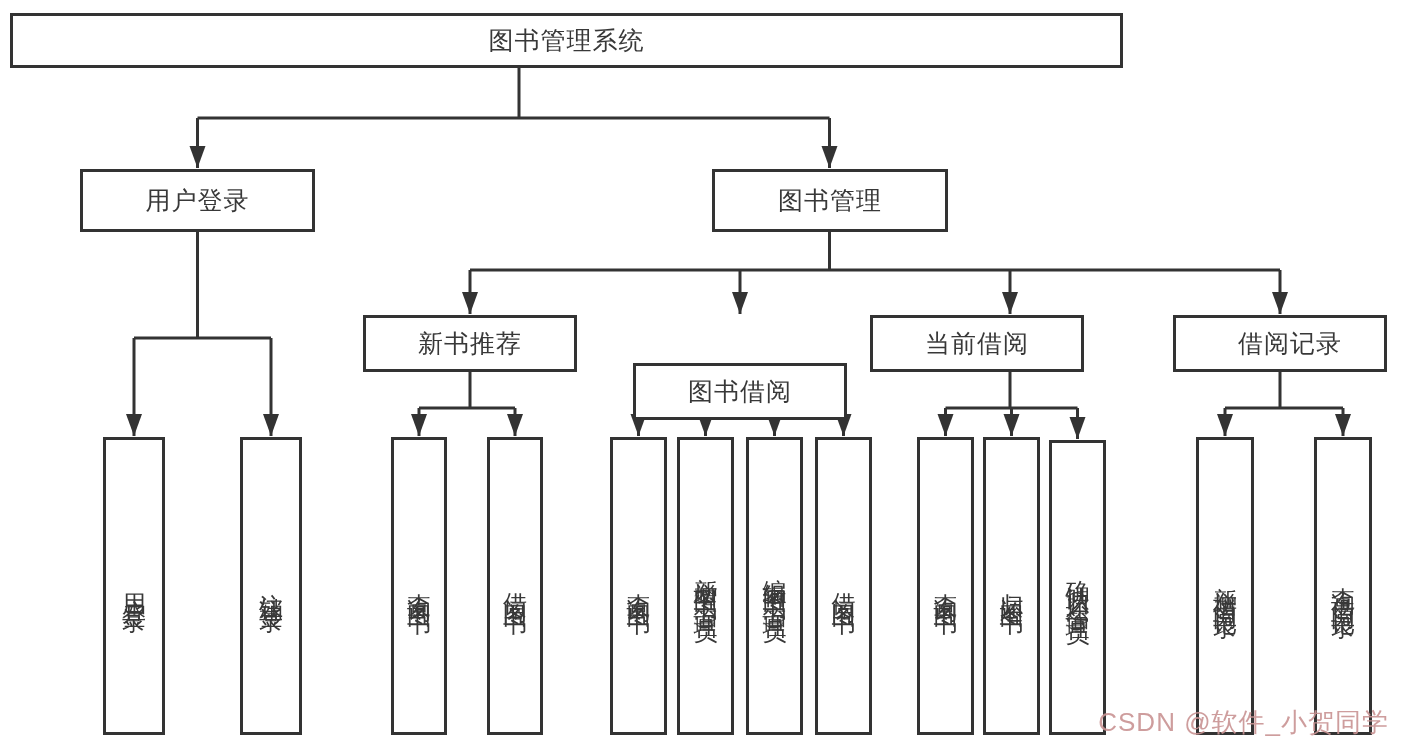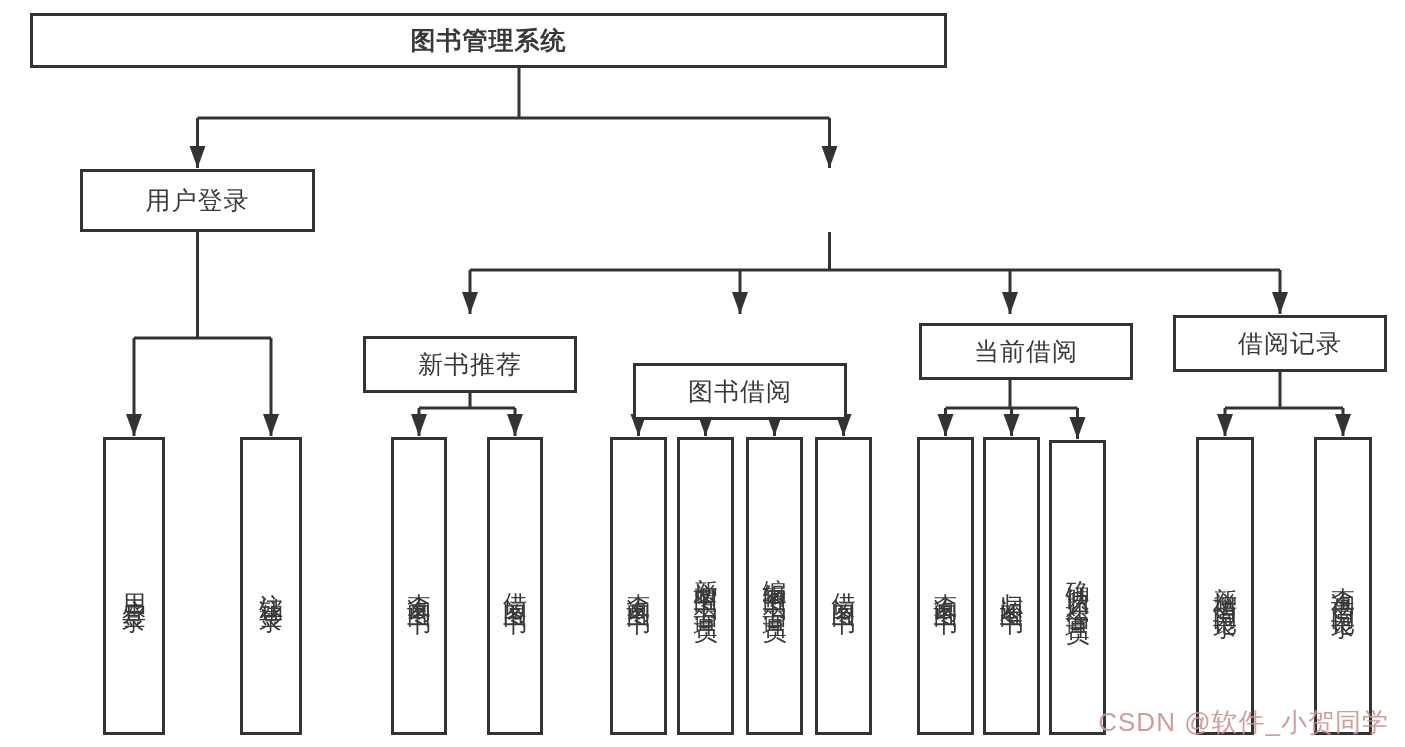--- a/index.html
+++ b/index.html
@@ -65,35 +65,38 @@
     <line class="wire" marker-end="url(#ah)" x1="843.5" y1="408" x2="843.5" y2="436"></line>
 
     <line class="wire" marker-end="url(#ah)" x1="945.5" y1="408" x2="945.5" y2="436"></line>
     <line class="wire" marker-end="url(#ah)" x1="1011.5" y1="408" x2="1011.5" y2="436"></line>
     <line class="wire" marker-end="url(#ah)" x1="1077.5" y1="408" x2="1077.5" y2="439"></line>
 
     <line class="wire" marker-end="url(#ah)" x1="1225" y1="408" x2="1225" y2="436"></line>
     <line class="wire" marker-end="url(#ah)" x1="1343" y1="408" x2="1343" y2="436"></line>
   </svg>
 
-  <div class="node" style="left:30px;top:13px;width:917px;height:55px;font-weight:bold;">
+  <div class="node" style="left:10px;top:13px;width:1113px;height:55px;">
     <span>图书管理系统</span>
   </div>
 
   <div class="node" style="left:80px;top:169px;width:235px;height:63px;">
     <span>用户登录</span>
   </div>
+  <div class="node" style="left:712px;top:169px;width:236px;height:63px;">
+    <span>图书管理</span>
+  </div>
 
-  <div class="node" style="left:363px;top:315px;width:214px;height:57px;margin-top:21px;">
+  <div class="node" style="left:363px;top:315px;width:214px;height:57px;">
     <span>新书推荐</span>
   </div>
   <div class="node" style="left:633px;top:315px;width:214px;height:57px;margin-top:48px;">
     <span>图书借阅</span>
   </div>
-  <div class="node" style="left:919px;top:315px;width:214px;height:57px;margin-top:8px;">
+  <div class="node" style="left:870px;top:315px;width:214px;height:57px;">
     <span>当前借阅</span>
   </div>
   <div class="node" style="left:1173px;top:315px;width:214px;height:57px;padding-left:20px;">
     <span>借阅记录</span>
   </div>
 
   <div class="node leaf" style="left:103px;top:437px;width:62px;height:298px;">
     <span>用户登录</span>
   </div>
   <div class="node leaf" style="left:240px;top:437px;width:62px;height:298px;">

